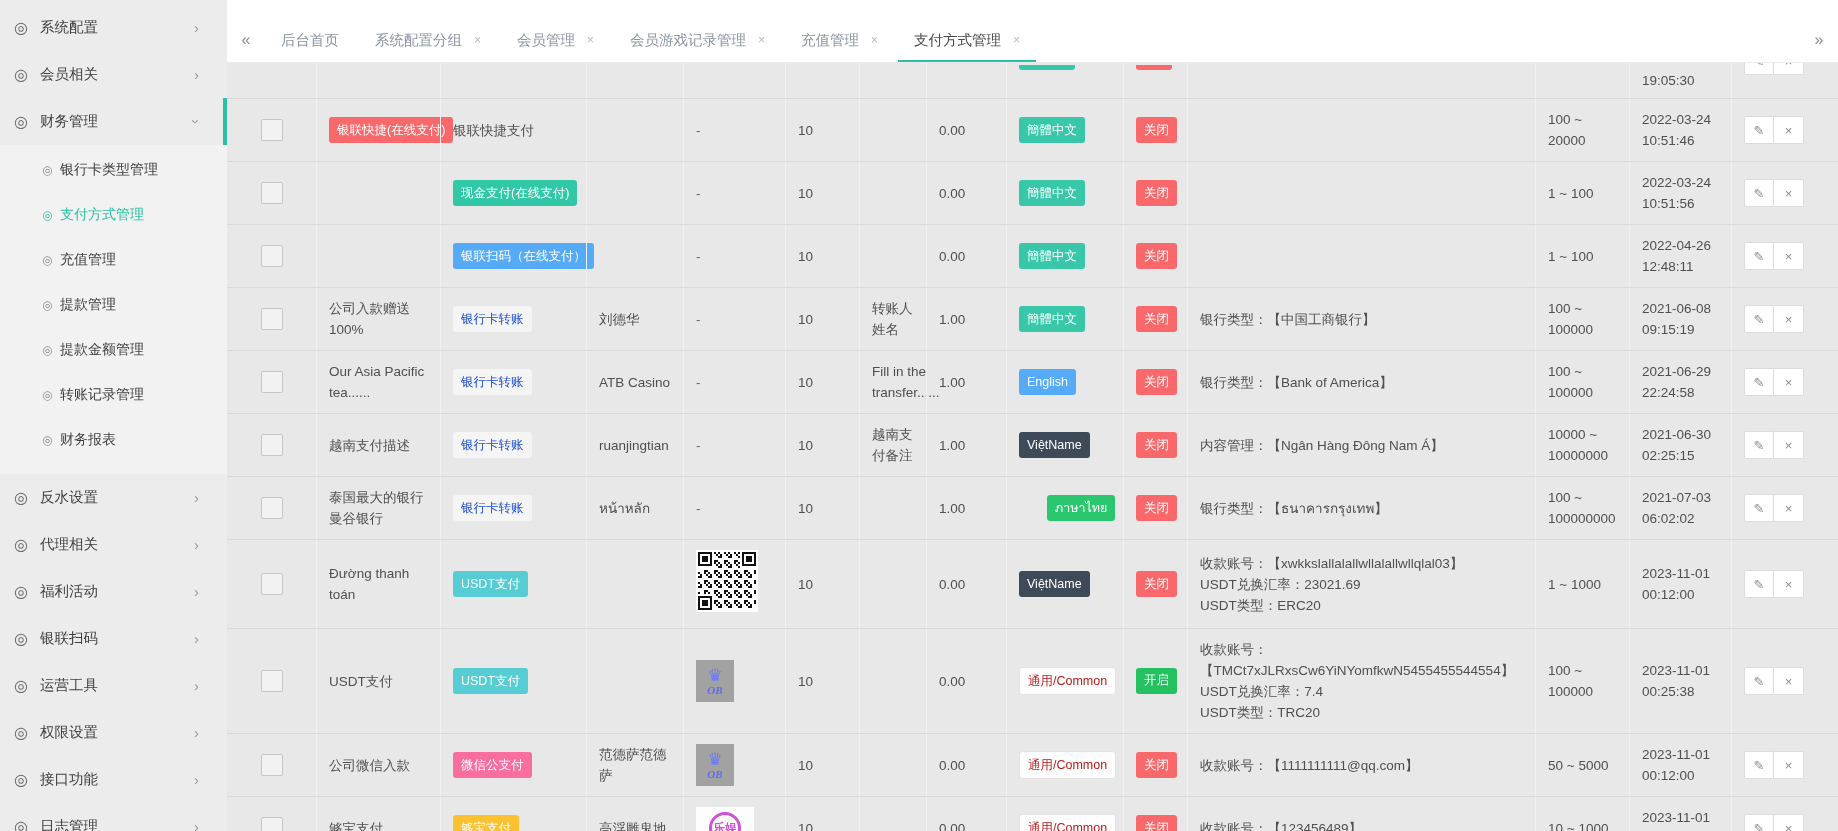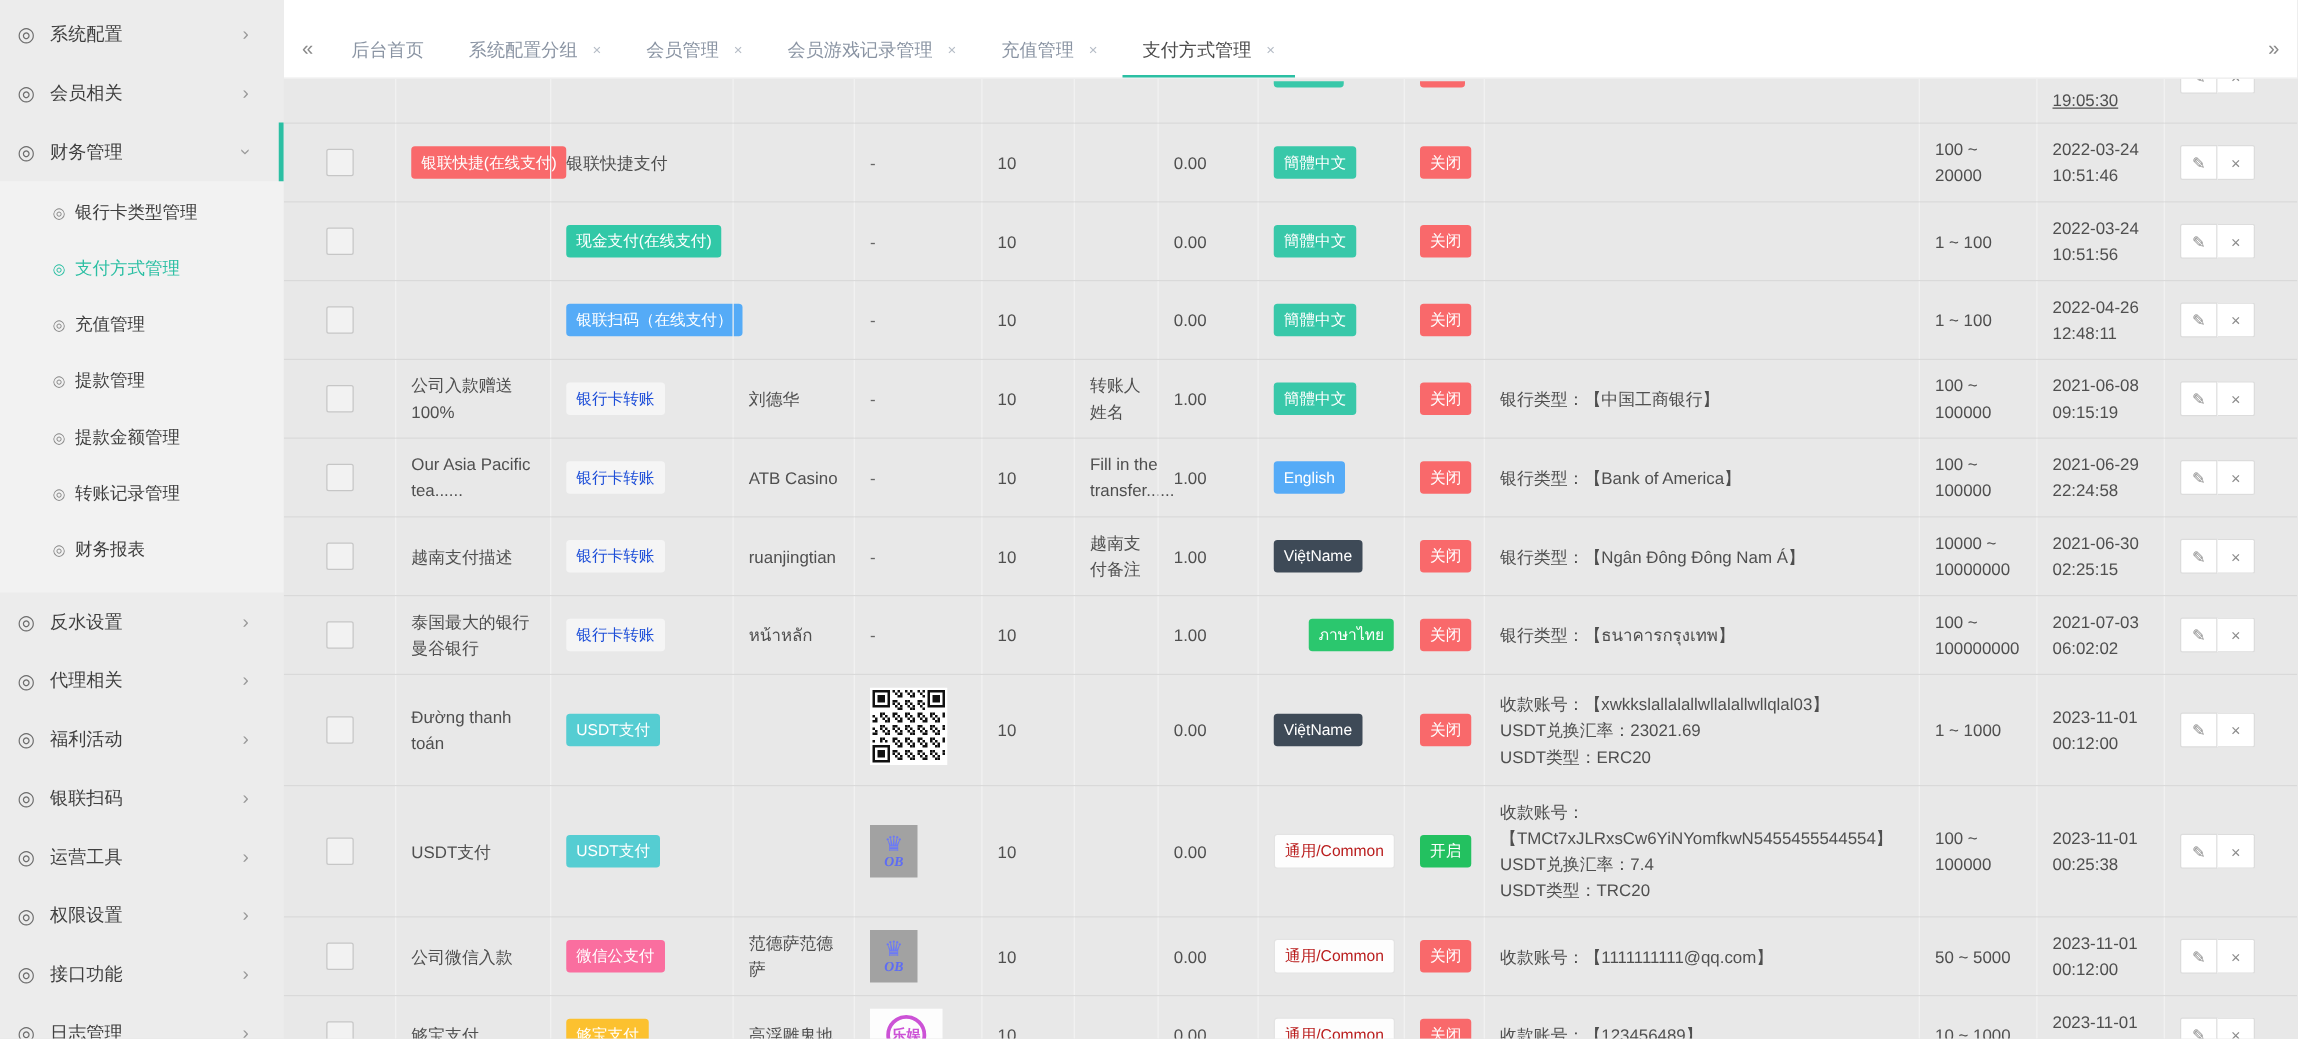--- a/index.html
+++ b/index.html
@@ -60,21 +60,21 @@
   .bg-cyan{background:var(--c-badge_cyan);}
   .bg-pink{background:var(--c-badge_pink);}
   .bg-amber{background:var(--c-badge_amber);}
   .bg-light{background:#f5f5f5;color:#1d4ed8;}
   .bg-outline{background:#fdfdfd;color:#b91c1c;border:1px solid #e3e3e3;}
   .lg-teal{background:var(--c-lang_teal);}
   .lg-blue{background:var(--c-lang_blue);}
   .lg-dark{background:var(--c-lang_dark);}
   .lg-green{background:var(--c-lang_green);margin-left:28px;}
   .st-off{background:var(--c-status_off);cursor:pointer;}
-  .st-on{background:var(--c-status_on);cursor:pointer;}
+  .st-on{background:var(--c-status_on);cursor:pointer;font-family:Liberation Mono, monospace;}
   .dash{color:#666;}
   .btn-group{display:flex;}
   .abtn{width:30px;height:28px;background:#fff;border:1px solid #dcdcdc;display:flex;
     align-items:center;justify-content:center;color:#8c8c8c;font-size:13px;cursor:pointer;
     box-sizing:border-box;}
   .abtn+.abtn{border-left:none;}
   .abtn:first-child{border-radius:2px 0 0 2px;}
   .abtn:last-child{border-radius:0 2px 2px 0;}
   .ob-logo{width:38px;height:42px;background:#a2a2a2;display:flex;flex-direction:column;
     align-items:center;justify-content:center;line-height:1;}
@@ -82,21 +82,21 @@
   .ob-text{color:#5d6cf5;font-size:11px;font-style:italic;font-weight:bold;
     font-family:"Liberation Serif","DejaVu Serif",serif;margin-top:1px;}
   .leyu-logo{width:58px;height:42px;background:#fdfdfd;display:flex;align-items:center;
     justify-content:center;align-self:flex-start;}
   .leyu-ring{width:32px;height:32px;border:3px solid #cc52d6;border-radius:50%;display:flex;
     align-items:center;justify-content:center;color:#cc52d6;font-size:12px;font-weight:bold;
     box-sizing:border-box;}
   
   .sliver{height:5px;border-radius:0 0 3px 3px;margin-top:2px;}
   .partial .tcell{align-items:flex-start;padding-top:0;}
-  .partial .col-time{padding-top:7px;text-decoration:underline;}
+  .partial .col-time{padding-top:7px;}
   .partial .btn-group{margin-top:-16px;}
 </style>
 </head>
 <body>
 
 <div class="app">
   <aside class="sidebar">
     <div id="menu">
         <div class="menu-item">
           <span class="menu-icon">◎</span>
@@ -498,21 +498,21 @@
           <div class="tcell">
             <span>1.00</span>
           </div>
           <div class="tcell">
             <span class="badge lg-dark">ViệtName</span>
           </div>
           <div class="tcell">
             <span class="badge st-off">关闭</span>
           </div>
           <div class="tcell col-info">
-            <div>银行类型：【Ngân Đông Đông Nam Á】</div>
+            <div>内容管理：【Ngân Hàng Đông Nam Á】</div>
           </div>
           <div class="tcell">
             <span>10000 ~ 10000000</span>
           </div>
           <div class="tcell">
             <span>2021-06-30 02:25:15</span>
           </div>
           <div class="tcell">
             <div class="btn-group">
               <div class="abtn">✎</div>

